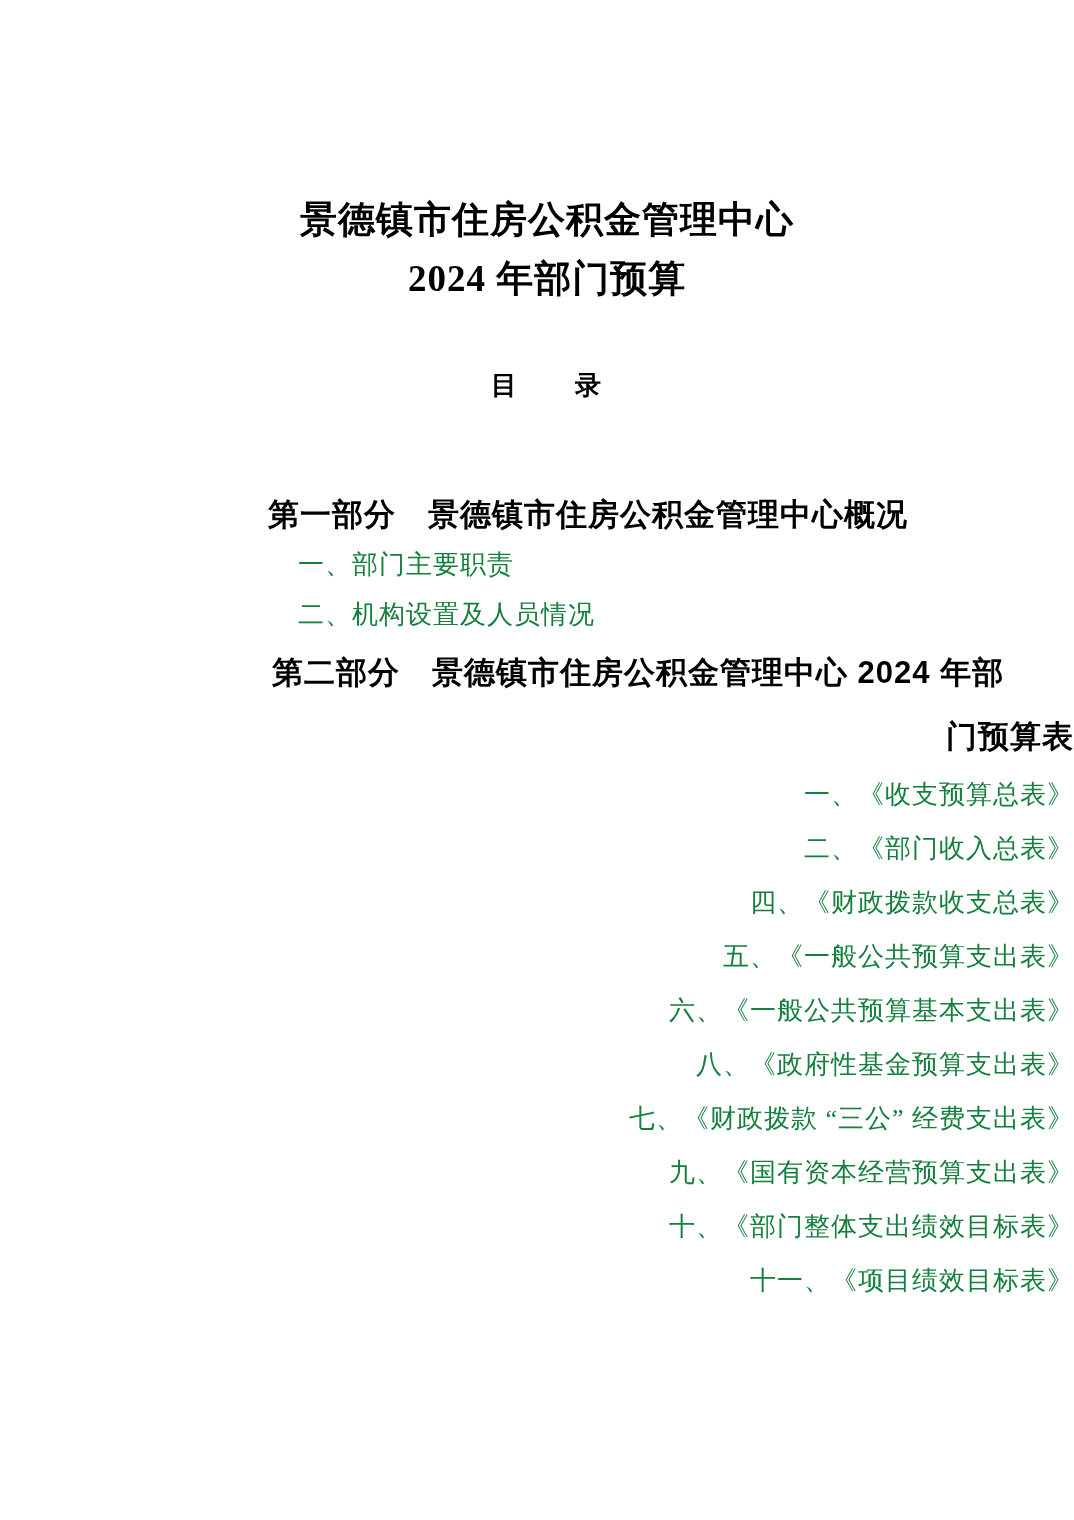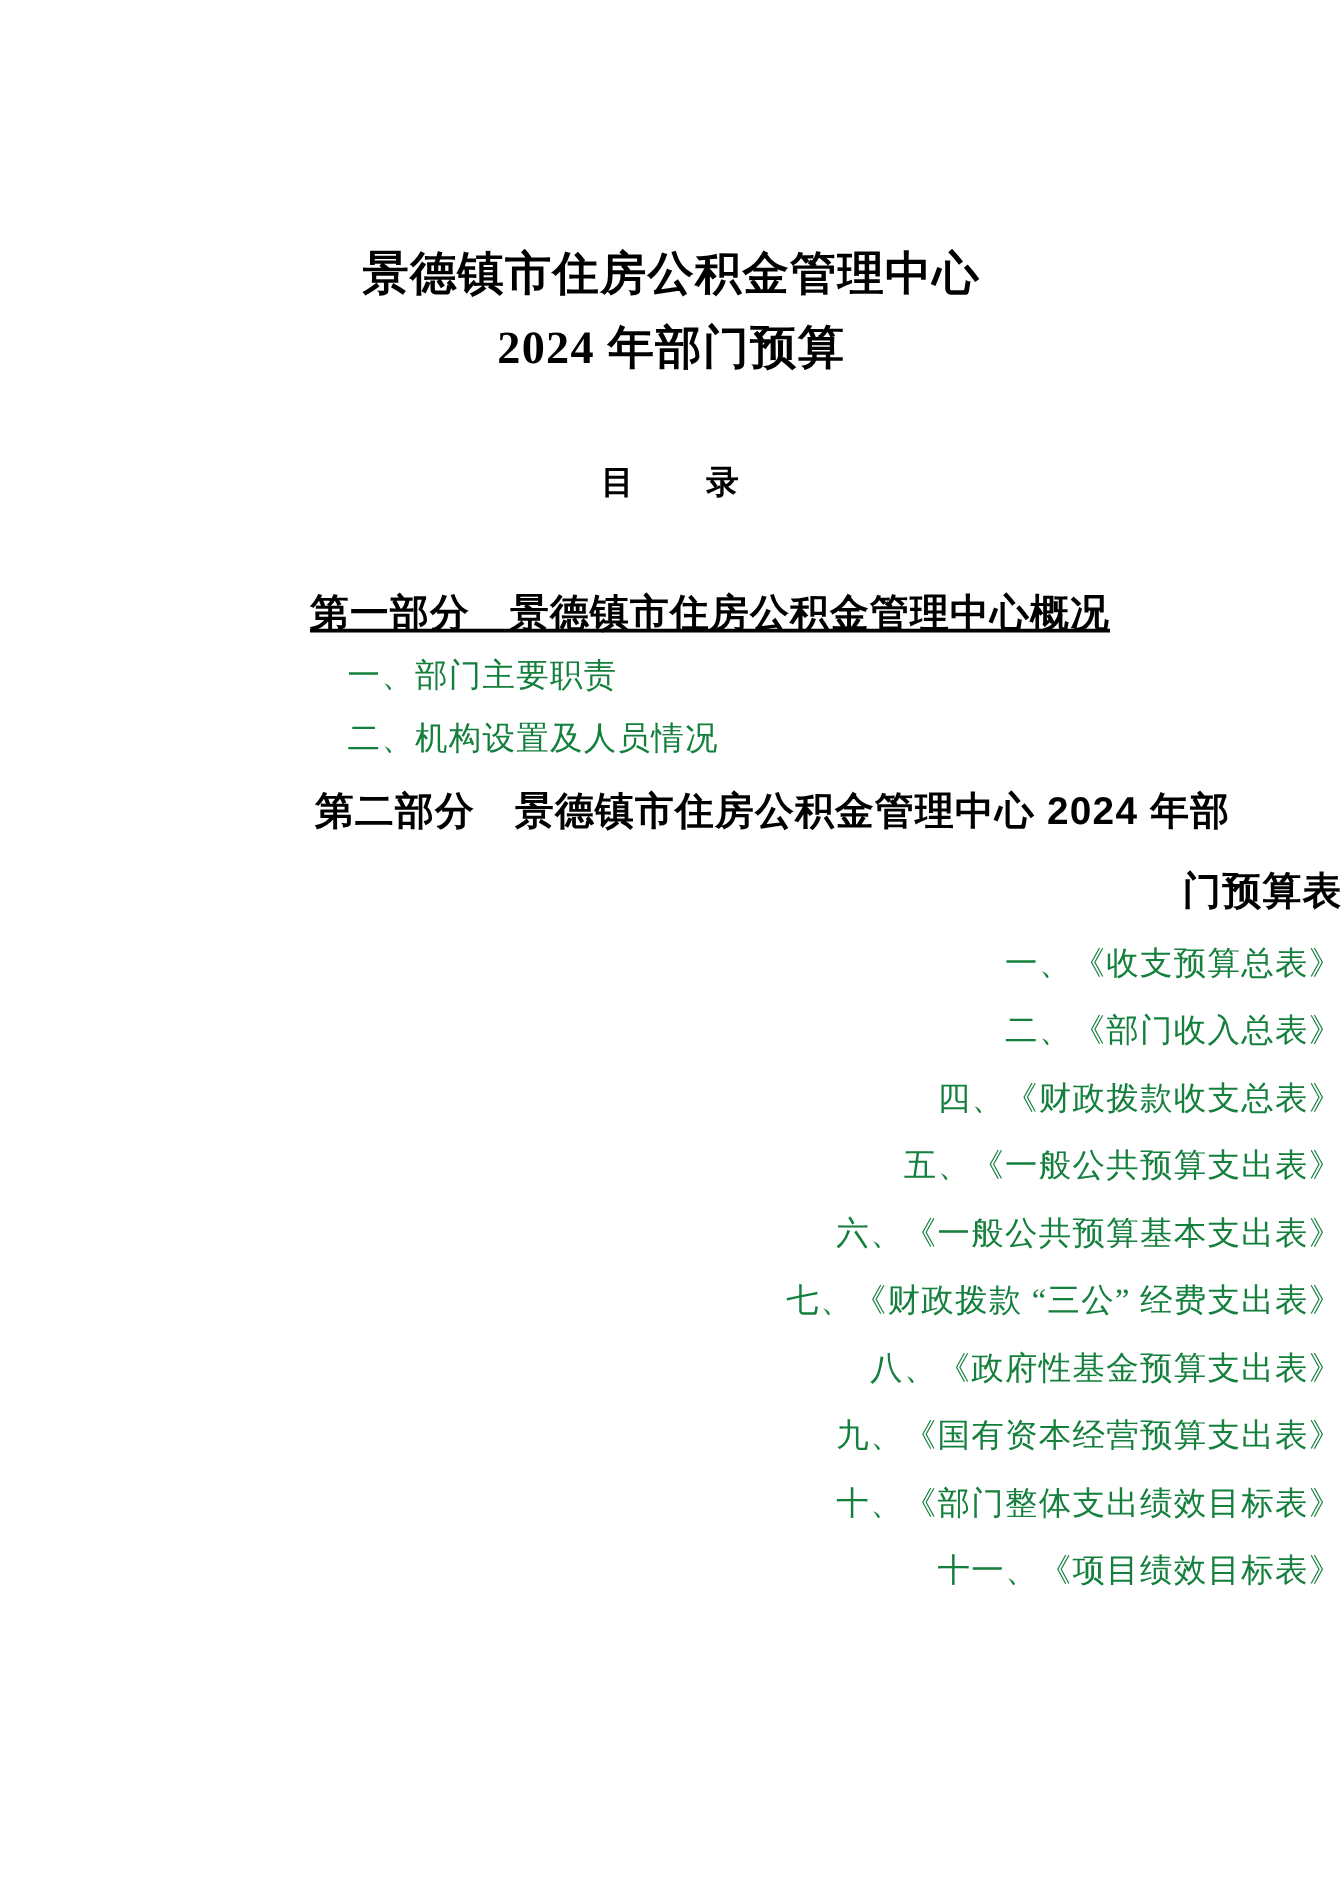--- a/index.html
+++ b/index.html
@@ -11,20 +11,21 @@
     position: relative;
     width: 1074px;
     height: 1520px;
     margin: 0 auto;
     background: #ffffff;
     color: #000000;
     padding-top: 190px;
     box-sizing: border-box;
     overflow: hidden;
     font-family: "Liberation Serif", "DejaVu Serif", serif;
+    padding-left: 20px;
   }
   
   .doc-title {
     margin: 0;
     padding: 0;
     font-weight: bold;
   }
   .doc-title .line {
     display: block;
     text-align: center;
@@ -47,25 +48,24 @@
     font-family: "Liberation Serif", "DejaVu Serif", serif;
   }
   
   .part-heading {
     font-family: "Liberation Sans", "DejaVu Sans", sans-serif;
     font-weight: 700;
     font-size: 31px;
     letter-spacing: 1px;
   }
   .part-heading-1 {
-    margin-top: 68px;
+    margin-top: 92px;
     margin-left: 248px;
     height: 32px;
     line-height: 32px;
-    text-decoration: underline;
   }
   .part-heading-2 {
     margin-top: 26px;
   }
   .part-heading-2 .hline1 {
     display: block;
     margin-left: 252px;
     height: 32px;
     line-height: 32px;
   }
@@ -121,20 +121,20 @@
     <span class="hline1">第二部分　景德镇市住房公积金管理中心 2024 年部</span>
     <span class="hline2">门预算表</span>
   </div>
 
   <div class="part2-list">
     <div class="toc-item">一、《收支预算总表》</div>
     <div class="toc-item">二、《部门收入总表》</div>
     <div class="toc-item">四、《财政拨款收支总表》</div>
     <div class="toc-item">五、《一般公共预算支出表》</div>
     <div class="toc-item">六、《一般公共预算基本支出表》</div>
+    <div class="toc-item">八、《政府性基金预算支出表》</div>
     <div class="toc-item">七、《财政拨款 “三公” 经费支出表》</div>
-    <div class="toc-item">八、《政府性基金预算支出表》</div>
     <div class="toc-item">九、《国有资本经营预算支出表》</div>
     <div class="toc-item">十、《部门整体支出绩效目标表》</div>
     <div class="toc-item">十一、《项目绩效目标表》</div>
   </div>
 
 </div>
 
 </body></html>

